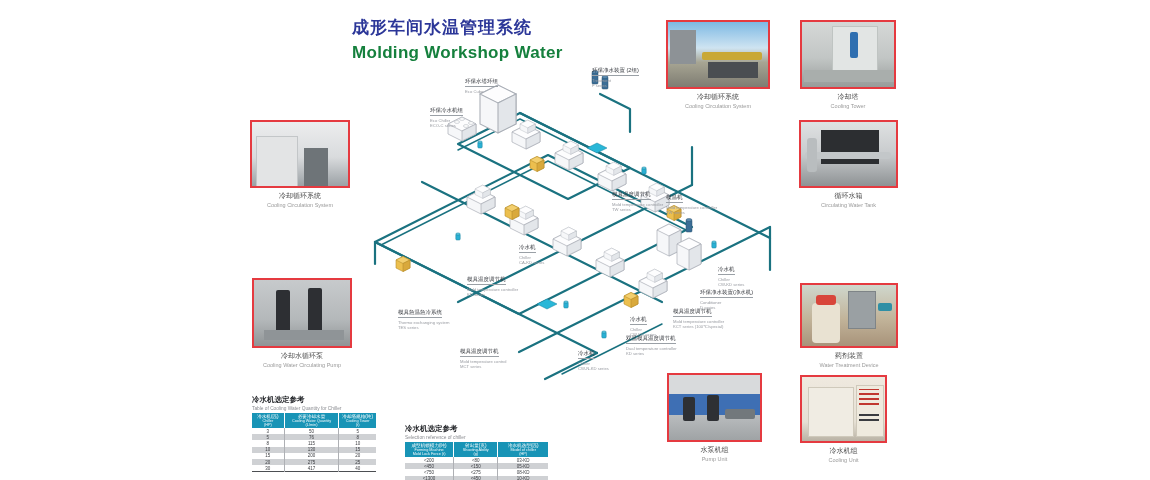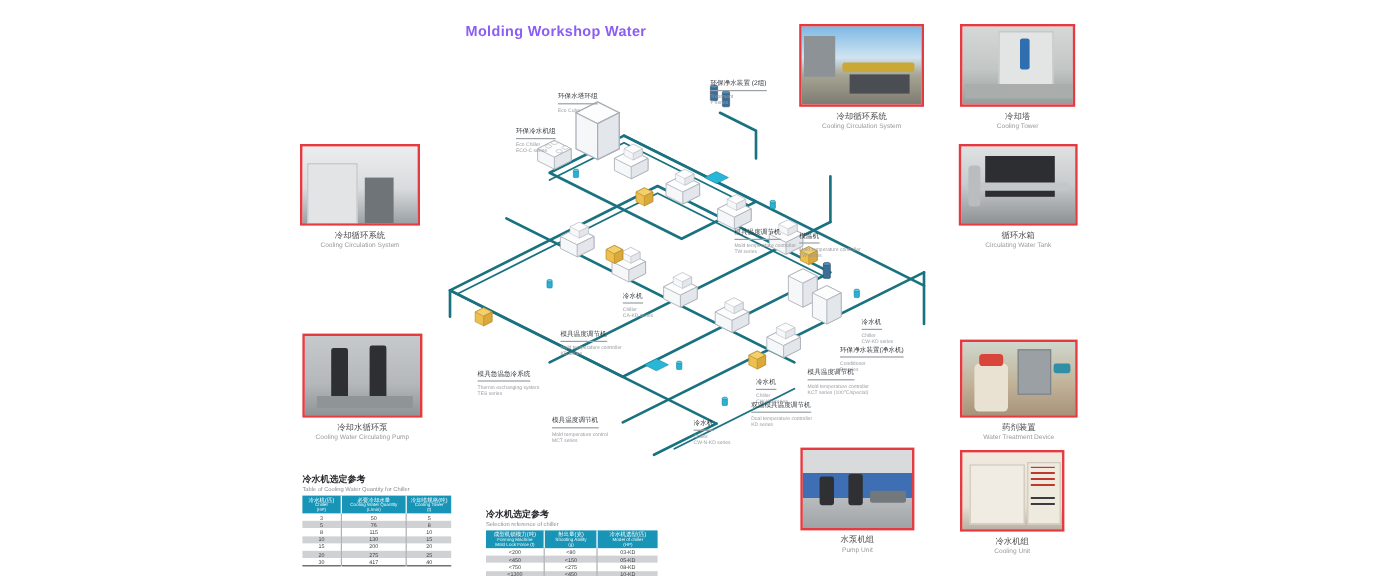--- a/index.html
+++ b/index.html
@@ -1,21 +1,21 @@
 <!DOCTYPE html>
 <html><head>
 <meta charset="utf-8">
 <style>
   html,body{margin:0;padding:0;background:#fff;}
   .page{position:relative;width:1150px;height:480px;background:#fff;overflow:hidden;
         font-family:"Liberation Sans","DejaVu Sans",sans-serif;}
   
   .title-block{position:absolute;left:352px;top:16px;}
   .title-zh{font-size:17px;font-weight:bold;color:#2b3698;letter-spacing:1px;margin:0;}
-  .title-en{font-size:12px;font-weight:bold;color:#8b5cf6;line-height:1.25;margin-top:3px;letter-spacing:.3px;margin-left:36px;}
+  .title-en{font-size:17px;font-weight:bold;color:#15803d;line-height:1.25;margin-top:3px;letter-spacing:.3px;}
   
   .photo{position:absolute;margin:0;}
   .photo-img{width:100%;border:2px solid #e53a40;box-sizing:border-box;position:relative;overflow:hidden;}
   .photo-img>div{position:absolute;}
   .cap{width:100%;text-align:center;margin-top:3px;}
   .cap-zh{font-size:7px;color:#4a4a4a;}
   .cap-en{font-size:5.5px;color:#9a9a9a;margin-top:1px;}
   
   .diagram{position:absolute;left:0;top:0;width:1150px;height:480px;}
   .dlabel{position:absolute;line-height:1.3;}
@@ -44,20 +44,21 @@
   .g-treat{background:linear-gradient(180deg,#cfd7cd 0%,#c2b49a 55%,#a8937a 100%);}
   .g-pumpunit{background:linear-gradient(180deg,#d8dadc 0%,#d8dadc 30%,#3e6fb4 30%,#3e6fb4 62%,#b9bcbe 62%,#9fa3a5 100%);}
   .g-cabinet{background:linear-gradient(180deg,#efe9df 0%,#e6e0d4 70%,#b9b2a4 100%);}
 </style>
 </head>
 <body>
 
 <div class="page">
 
   <header class="title-block">
+    <h1 class="title-zh">成形车间水温管理系统</h1>
     <div class="title-en">
       <div>Molding Workshop Water</div>
     </div>
   </header>
 
   <div class="diagram">
     <svg style="position:absolute;left:362px;top:52px" width="424" height="340" viewBox="0 0 424 340" xmlns="http://www.w3.org/2000/svg">
       <defs>
         <g id="ib">
           <path d="M0,0 L14,-7 L28,0 L28,10 L14,17 L0,10 Z" fill="#f6f7f9" stroke="#a9aeb6" stroke-width="0.7"></path>

